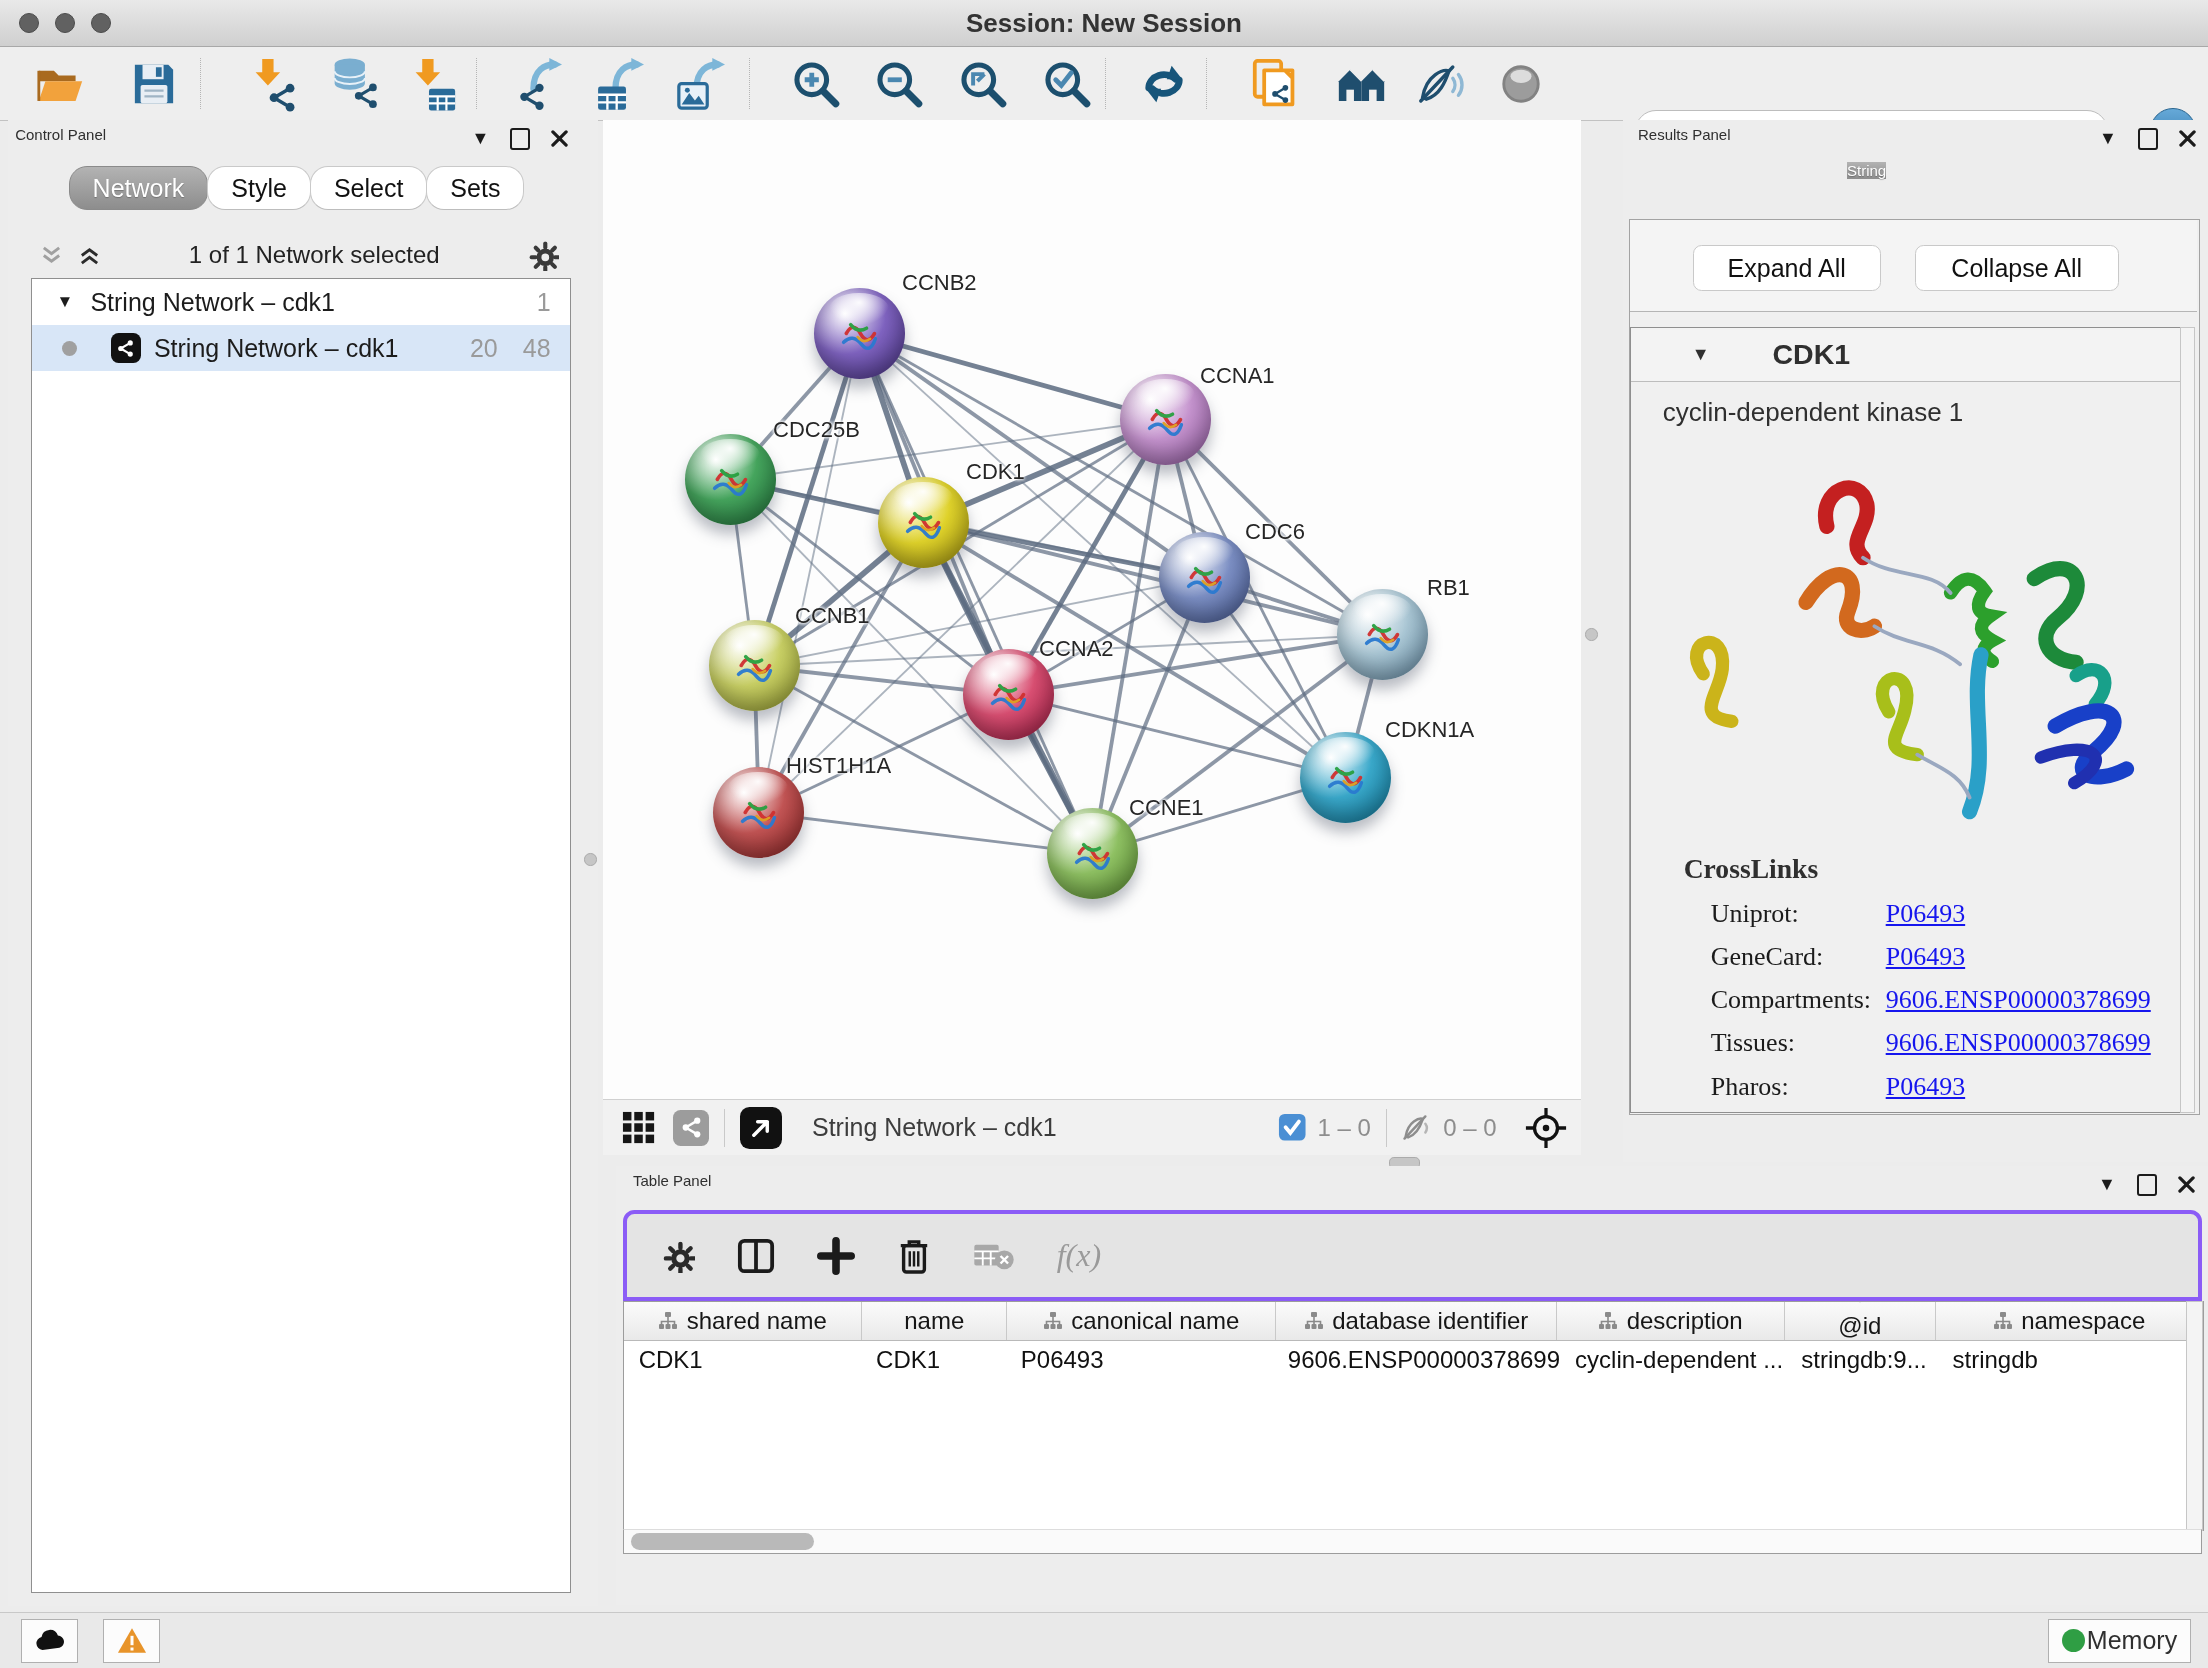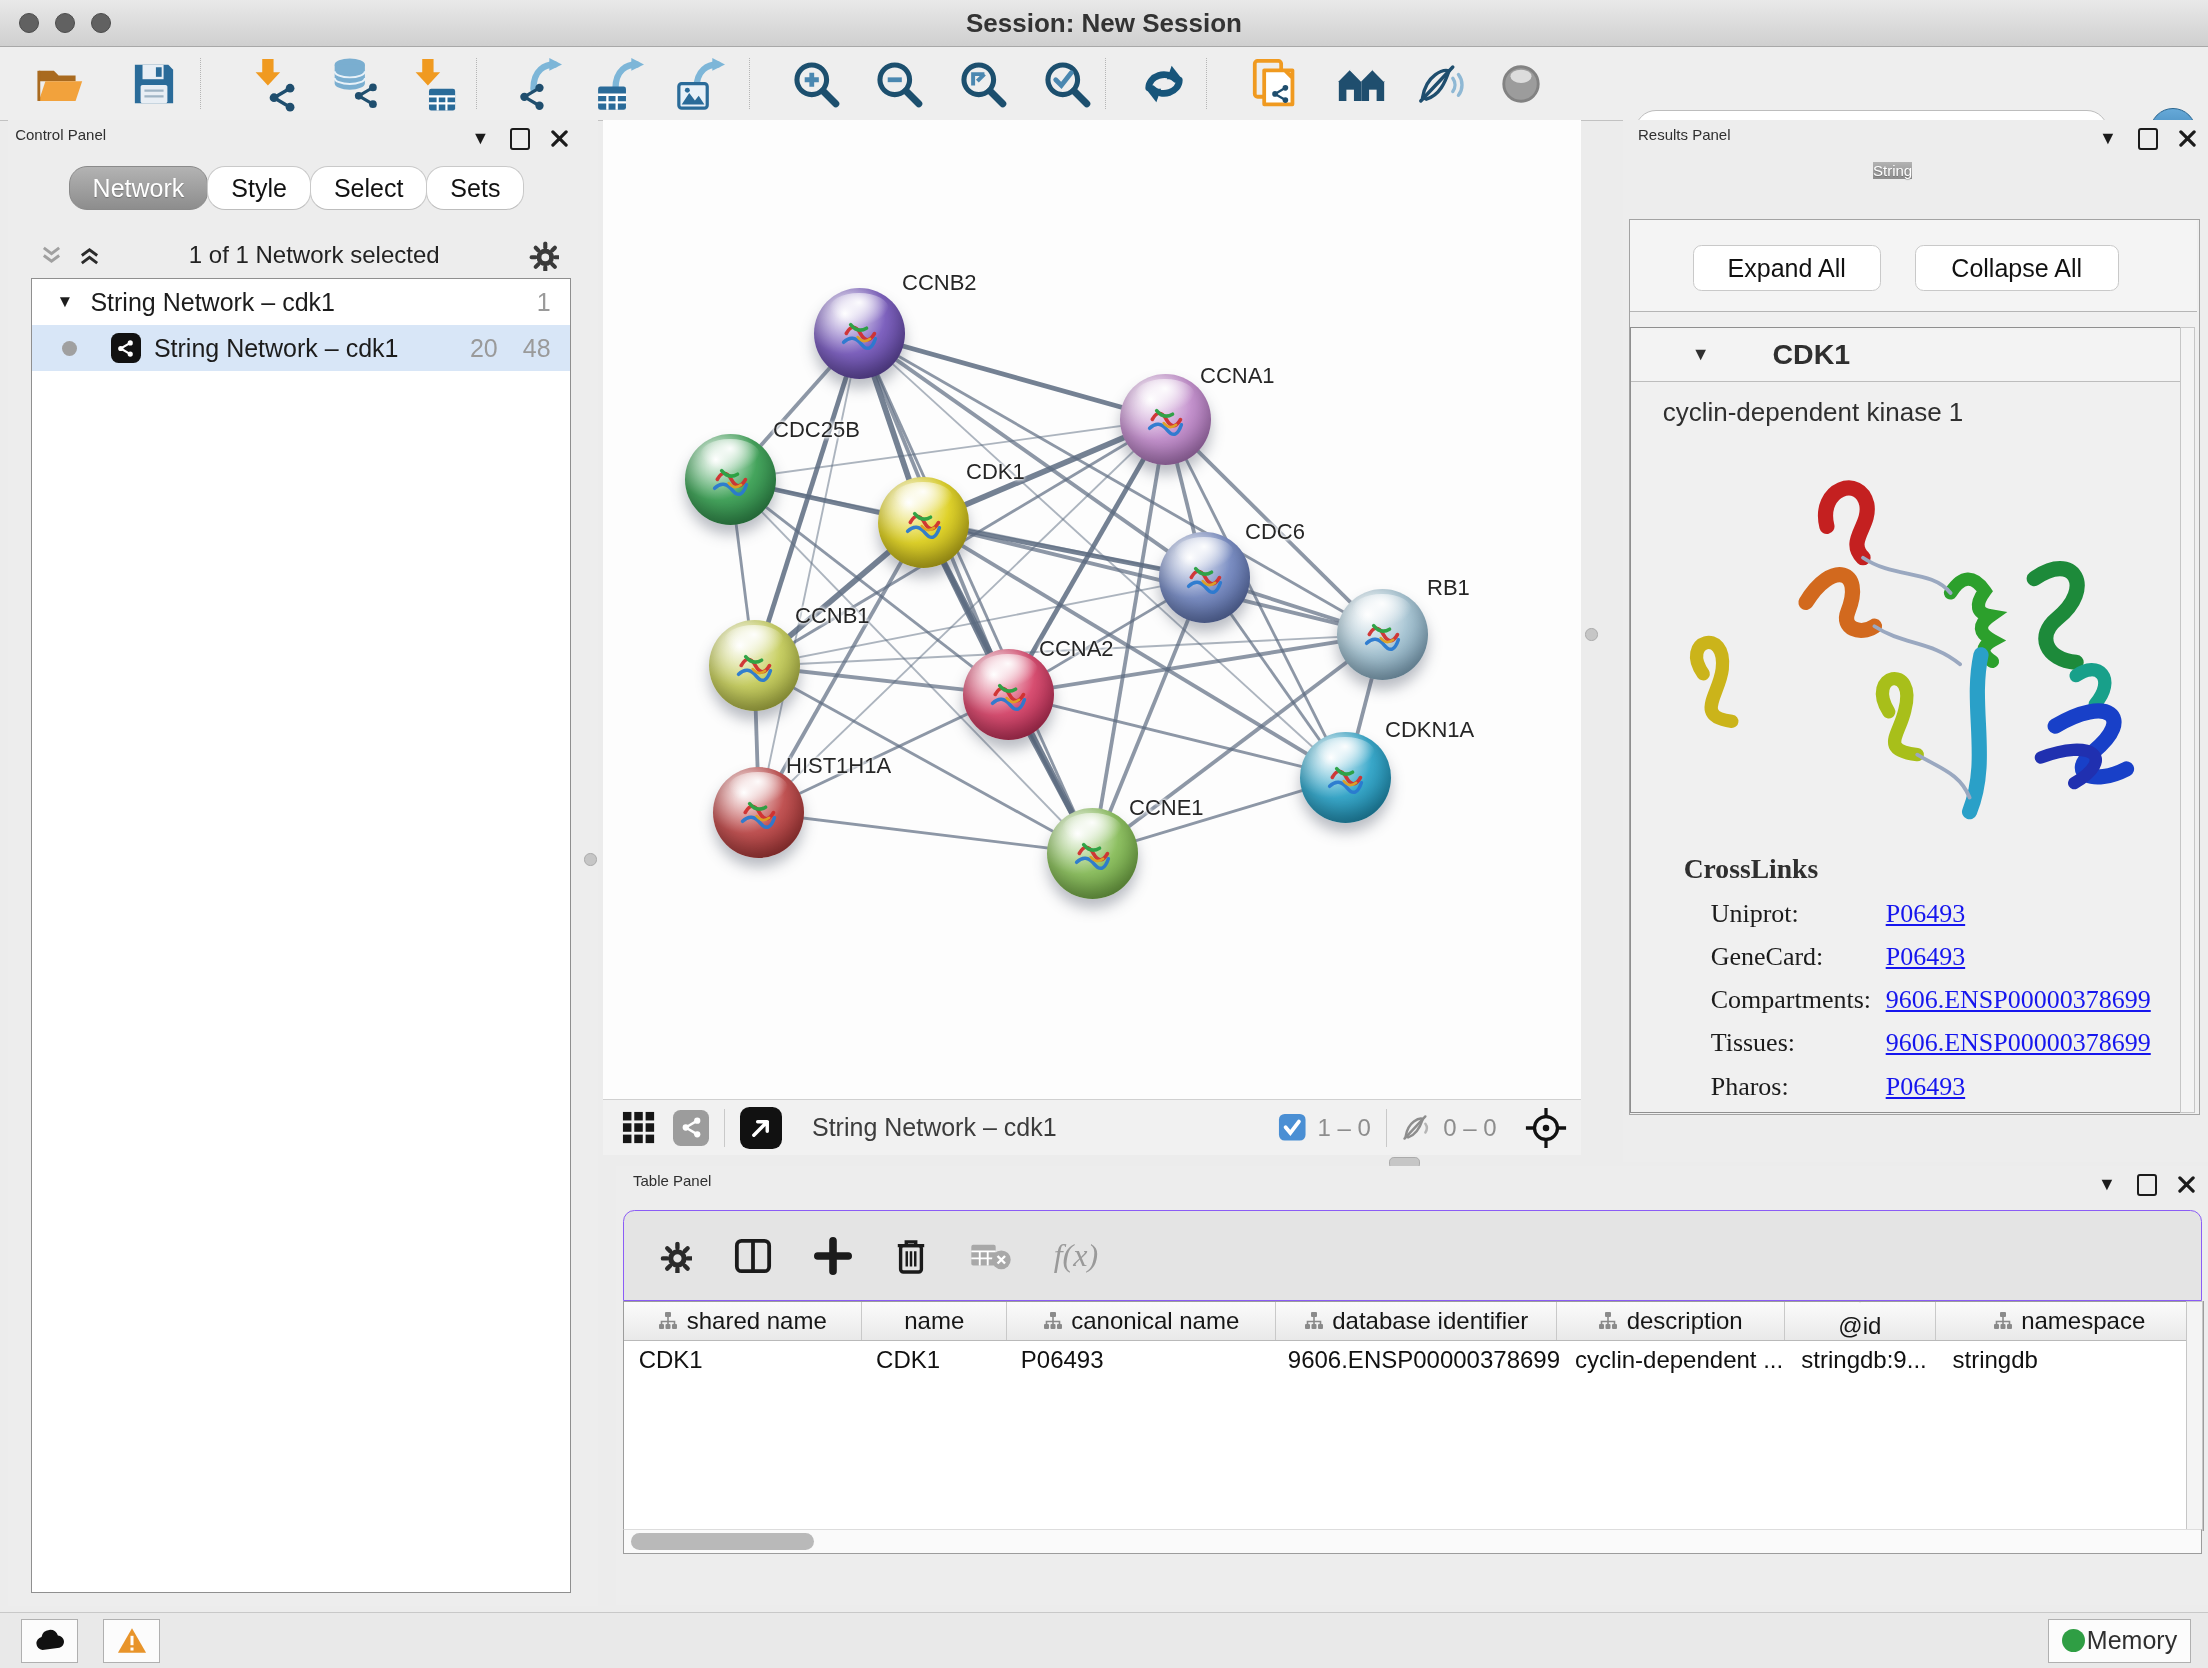--- a/index.html
+++ b/index.html
@@ -66,21 +66,21 @@
   .section{border:1.9px solid #8f8f8f;background:#f0f0f0;}
   .sec-head{height:53px;background:#f3f3f3;border-bottom:1px solid #bdbdbd;display:flex;align-items:center;}
   .serif{font-family:"Liberation Serif",serif;}
   .xl-row{display:flex;font-size:26px;margin:13.3px 0 13.3px 80px;}
   .xl-label{width:175px;color:#1b1b1b;}
   .xl-link{color:#1616ee;text-decoration:underline;}
   .vscroll{background:#f4f4f4;border:1px solid #c6c6c6;}
 
   
   .tpanel{left:616px;top:1166px;width:1592px;height:439px;background:#ededed;}
-  .ttool{left:6.7px;top:44px;width:1579px;height:91px;background:#e4e4e4;border:1px solid #8b5cf6;
+  .ttool{left:6.7px;top:44px;width:1579px;height:91px;background:#e4e4e4;border:4px solid #8b5cf6;
      border-radius:11.4px 11.4px 0 0;display:flex;align-items:center;gap:42px;padding-left:34px;box-sizing:border-box;}
   .tbl{left:6.7px;top:135px;width:1579px;height:228px;background:#fff;border:1px solid #9c9c9c;overflow:hidden;}
   .thead{display:flex;height:38px;background:linear-gradient(#fbfbfb,#e9e9e9);border-bottom:1px solid #b9b9b9;}
   .th{display:flex;align-items:center;justify-content:center;gap:8.6px;font-size:24px;color:#161616;
       border-right:1px solid #c9c9c9;box-sizing:border-box;}
   .trow{display:flex;height:38px;background:#fff;}
   .td{font-size:24px;color:#111;padding-left:15px;box-sizing:border-box;display:flex;align-items:center;}
   .hscroll{left:6.7px;top:363px;width:1579px;height:25px;background:#fafafa;border:1px solid #9c9c9c;border-top:1px solid #ddd;box-sizing:border-box;}
   .hthumb{left:7.6px;top:2.9px;width:183px;height:17px;border-radius:8.6px;background:#b9b9b9;}
   .fx{font-family:"Liberation Serif",serif;font-style:italic;font-size:32px;color:#9a9a9a;}
@@ -549,21 +549,21 @@
 
   <div class="abs rpanel">
     <div class="abs" style="left:15px;top:5.7px">Results Panel</div>
     <div class="abs win-ctl" style="left:476px;top:7.6px">
       <span class="caret-down">▼</span>
       <span class="float-ico"></span>
       <svg width="17" height="17" viewBox="0 0 18 18">
         <path d="M2 2 L16 16 M16 2 L2 16" stroke="#1b1b1b" stroke-width="3.4" stroke-linecap="round"></path>
         </svg>
     </div>
-    <span class="abs tab sel" style="left:250px;top:42px">String</span>
+    <span class="abs tab sel" style="left:224px;top:42px">String</span>
 
     <div class="abs rbox">
       <div class="abs" style="left:0;top:0;width:567px;height:91px;border-bottom:1px solid #b5b5b5;background:#f4f4f4">
         <span class="abs btn" style="left:63px;top:25px;width:186px;height:44px">Expand All</span>
         <span class="abs btn" style="left:285px;top:25px;width:202px;height:44px">Collapse All</span>
       </div>
 
       <div class="abs section" style="left:0px;top:107px;width:563px;height:784px">
         <div class="sec-head">
           <span style="margin-left:61px;font-size:18px">▼</span>

